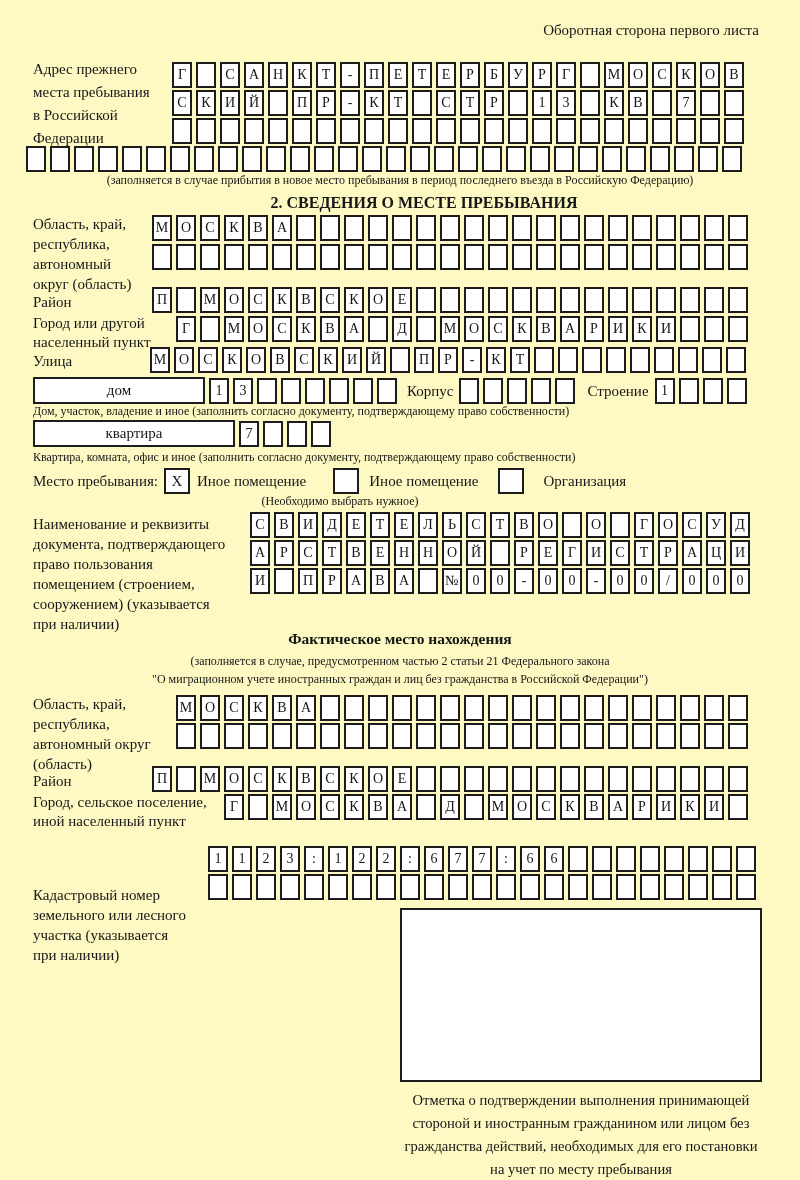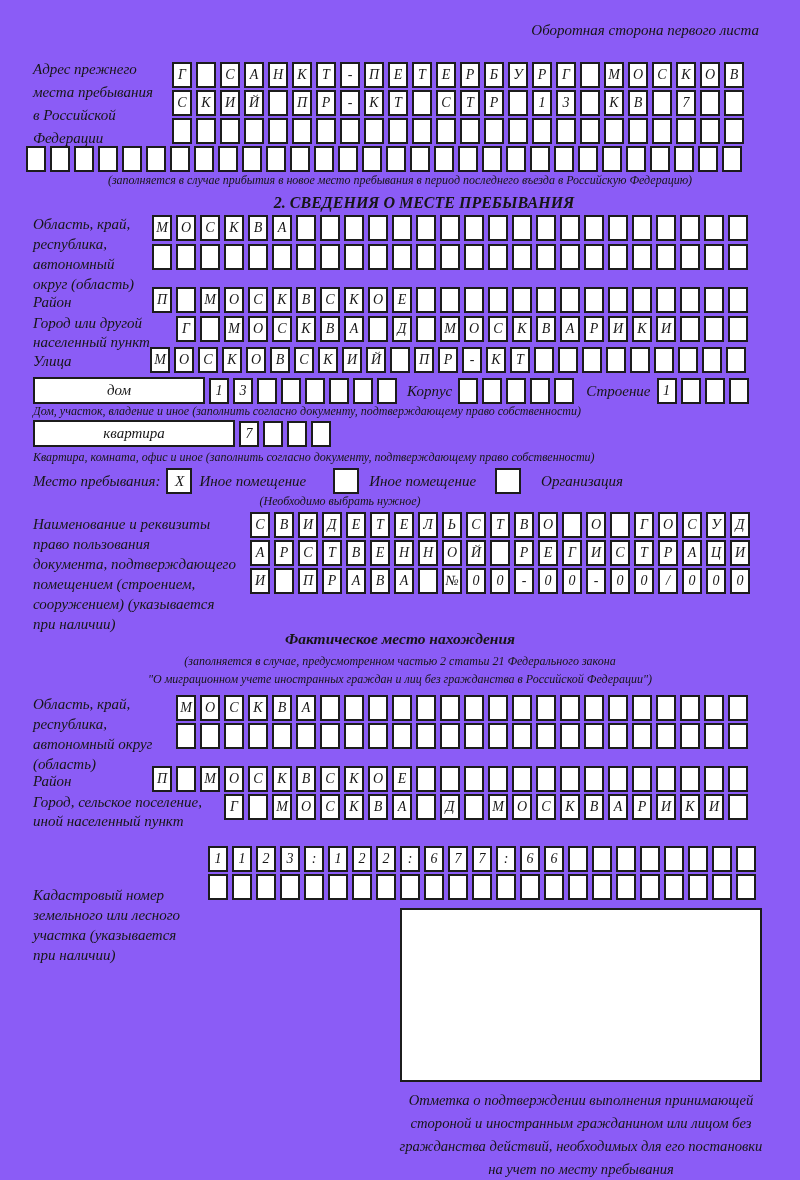--- a/index.html
+++ b/index.html
@@ -1,18 +1,18 @@
 <!DOCTYPE html>
 <html lang="ru"><head>
 <meta charset="utf-8">
 <style>
   html,body{margin:0;padding:0;background:#ffffff;}
   .page{
-    position:relative;width:800px;height:1180px;background:#8b5cf6;
-    font-family:"Liberation Serif","DejaVu Serif",serif;color:#161616;overflow:hidden;font-style:italic;
+    position:relative;width:800px;height:1180px;background:#fef9c3;
+    font-family:"Liberation Serif","DejaVu Serif",serif;color:#161616;overflow:hidden;
   }
   .abs{position:absolute;}
   .row{display:flex;gap:4px;}
   .cell{
     flex:0 0 20px;width:20px;height:26px;border:2px solid #1c1c1c;box-sizing:border-box;
     display:flex;align-items:center;justify-content:center;
     font-size:14px;line-height:1;background:#fff;
   }
   .lbl{font-size:15px;line-height:20px;}
   .lh23 > div{line-height:23px;}
@@ -357,22 +357,22 @@
     <div class="lbl" style="margin-left:7px;">Иное помещение</div>
     <div class="checkbox" style="margin-left:27px;"></div>
     <div class="lbl" style="margin-left:10px;">Иное помещение</div>
     <div class="checkbox" style="margin-left:19px;"></div>
     <div class="lbl" style="margin-left:20px;">Организация</div>
   </div>
   <div class="abs note" style="left:150px;top:494px;width:380px;text-align:center;">(Необходимо выбрать нужное)</div>
 
   <div class="abs lbl lh20" style="left:33px;top:514px;">
       <div>Наименование и реквизиты</div>
+      <div>документа, подтверждающего</div>
       <div>право пользования</div>
-      <div>документа, подтверждающего</div>
       <div>помещением (строением,</div>
       <div>сооружением) (указывается</div>
       <div>при наличии)</div>
     </div>
   <div class="abs row" style="left:250px;top:512px;">
       <div class="cell">С</div>
       <div class="cell">В</div>
       <div class="cell">И</div>
       <div class="cell">Д</div>
       <div class="cell">Е</div>

